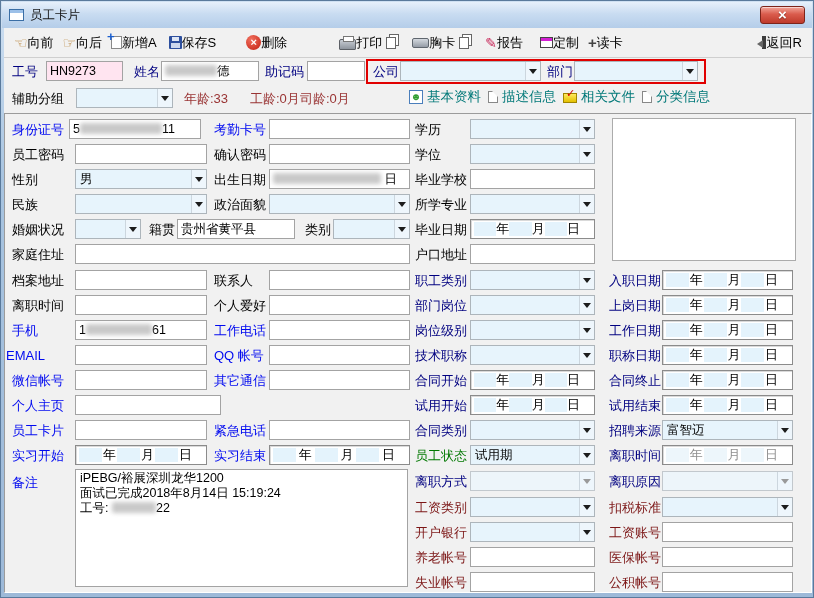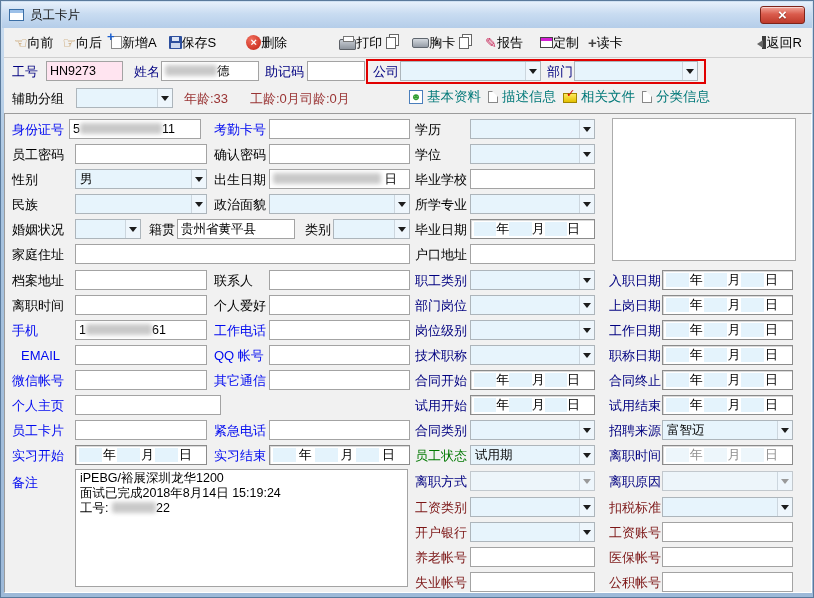--- a/index.html
+++ b/index.html
@@ -289,21 +289,21 @@
     <span class="lbl n" style="left:604px;top:208px">工作日期</span>
     <div class="datef" style="left:657px;top:206px;width:131px">
         <i></i>
         <b>年</b>
         <i></i>
         <b>月</b>
         <i></i>
         <b>日</b>
       </div>
 
-    <span class="lbl b" style="left:16px;top:233px">EMAIL</span>
+    <span class="lbl b" style="left:1px;top:233px">EMAIL</span>
     <div class="inp" style="left:70px;top:231px;width:132px"></div>
     <span class="lbl b" style="left:209px;top:233px">QQ 帐号</span>
     <div class="inp" style="left:264px;top:231px;width:141px"></div>
     <span class="lbl n" style="left:410px;top:233px">技术职称</span>
     <div class="dd" style="left:465px;top:231px;width:125px">
         <span class="arr"></span>
       </div>
     <span class="lbl n" style="left:604px;top:233px">职称日期</span>
     <div class="datef" style="left:657px;top:231px;width:131px">
         <i></i>

